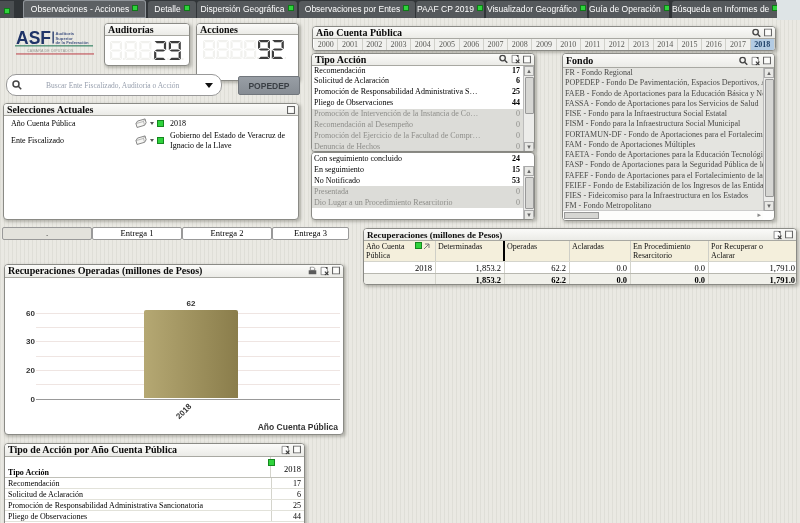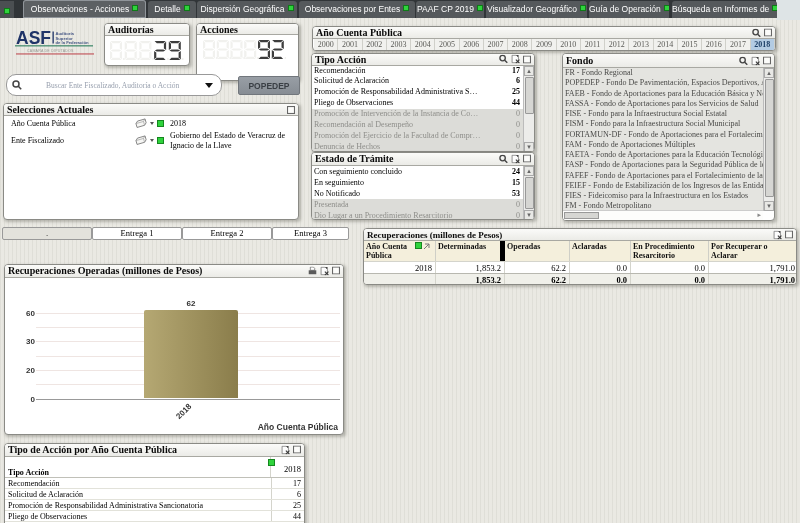--- a/index.html
+++ b/index.html
@@ -25,21 +25,21 @@
 .ycell.ysel{background:#b3cbe3;color:#1c3e66;font-weight:bold}
 .lrow{position:relative;background:#fff;color:#000;font-size:8px;white-space:nowrap;overflow:hidden}
 .lrow .lt{position:absolute;left:2px;right:14px;overflow:hidden}
 .lrow .ln{position:absolute;right:3px;font-weight:bold}
 .lrow.ex{background:#dcdcd8;color:#8e8e8a}
 .lrow.ex .ln{font-weight:normal}
 .frow{height:10.25px;line-height:10.25px;background:#e4e4e0;color:#4a4a48;font-size:8px;white-space:nowrap;overflow:hidden;padding-left:2px}
 .vsb{position:absolute;right:0;width:11px;background:#ececea;border-left:1px solid #bbb;z-index:3}
 .sbtn{position:absolute;left:0;width:10px;height:10px;background:#e8e8e5;border:1px solid #aaa;color:#666;font-size:7px;text-align:center;line-height:8px;font-family:"Liberation Sans",sans-serif}
 .sthumb{position:absolute;left:0.5px;width:9px;background:#d6d6d3;border:1px solid #999;border-radius:1px}
-.th{background:#f4efdc;font-weight:bold;font-size:8px;line-height:9px;color:#111}
+.th{background:#f4efdc;font-weight:normal;font-size:8px;line-height:9px;color:#111}
 .td{font-size:8.5px;color:#000}
 </style></head>
 <body>
 <div id="tabbar">
     <div class="tabcut"><span class="gsq" style="margin-left:4px"></span></div>
     <div class="tab active" style="left:23px;width:123px">Observaciones - Acciones<span class="gsq"></span></div>
     <div class="tab" style="left:148px;width:48px">Detalle<span class="gsq"></span></div>
     <div class="tab" style="left:299px;width:116px">Observaciones por Entes<span class="gsq"></span></div>
     <div class="tab" style="left:197px;width:100px">Dispersión Geográfica<span class="gsq"></span></div>
     <div class="tab" style="left:416px;width:68px">PAAF CP 2019<span class="gsq"></span></div>
@@ -289,34 +289,20 @@
         <span class="ln">0</span>
       </div>
     </div>
   <div class="vsb" style="top:12px;height:86px">
       <div class="sbtn" style="top:0">▴</div>
       <div class="sthumb" style="top:11px;height:37px"></div>
       <div class="sbtn" style="bottom:0">▾</div>
     </div>
 </div>
 <div class="panel" style="left:311px;top:152px;width:224px;height:68px">
-  <div class="cap" style="height:12.5px;line-height:12.5px">Estado de Trámite<span class="capicons">
-        <svg width="9" height="9" viewBox="0 0 10 10">
-          <circle cx="4" cy="4" r="3" fill="none" stroke="#444" stroke-width="1.5"></circle>
-          <line x1="6.3" y1="6.3" x2="9.2" y2="9.2" stroke="#444" stroke-width="1.6"></line>
-        </svg>
-        <svg width="9" height="9" viewBox="0 0 10 10">
-          <path d="M1.2 0.8 L5.8 0.8 L8.2 3.2 L8.2 9.2 L1.2 9.2 Z" fill="#fdfdfd" stroke="#777" stroke-width="0.9"></path>
-          <path d="M5.6 0.6 L8.4 3.4 L8.4 0.6 Z" fill="#444"></path>
-          <path d="M5.4 5.6 L9.4 9.6 M9.4 5.6 L5.4 9.6" stroke="#3a3a3a" stroke-width="1.2"></path>
-        </svg>
-        <svg width="8" height="8" viewBox="0 0 9 9">
-          <rect x="0.6" y="0.6" width="7.8" height="7.8" fill="#fcfcfa" stroke="#666" stroke-width="1.2"></rect>
-        </svg>
-      </span></div>
   <div style="position:relative;margin-right:11px">
       <div class="lrow" style="height:11.05px;line-height:11.05px">
         <span class="lt">Con seguimiento concluido</span>
         <span class="ln">24</span>
       </div>
       <div class="lrow" style="height:11.05px;line-height:11.05px">
         <span class="lt">En seguimiento</span>
         <span class="ln">15</span>
       </div>
       <div class="lrow" style="height:11.05px;line-height:11.05px">
@@ -389,21 +375,21 @@
           <path d="M5.4 5.6 L9.4 9.6 M9.4 5.6 L5.4 9.6" stroke="#3a3a3a" stroke-width="1.2"></path>
         </svg>
         <svg width="8" height="8" viewBox="0 0 9 9">
           <rect x="0.6" y="0.6" width="7.8" height="7.8" fill="#fcfcfa" stroke="#666" stroke-width="1.2"></rect>
         </svg>
       </span></div>
   <div style="position:relative;height:20px" class="th">
       <div style="position:absolute;left:0px;width:72px;top:0;bottom:0;border-right:1px solid #cfcfc7;padding:1px 2px 0 2px">Año Cuenta<br>Pública<span class="gsq" style="position:absolute;right:13px;top:1px"></span><svg style="position:absolute;right:4px;top:1px" width="8" height="8" viewBox="0 0 8 8">
           <path d="M1 7 L6 2 M6 2 L6 6 M6 2 L2 2" stroke="#777" stroke-width="1" fill="none"></path>
         </svg></div>
-      <div style="position:absolute;left:72px;width:69px;top:0;bottom:0;border-right:5px solid #000000;padding:1px 18px 0 2px">Determinadas</div>
+      <div style="position:absolute;left:72px;width:69px;top:0;bottom:0;border-right:2px solid #000000;padding:1px 18px 0 2px">Determinadas</div>
       <div style="position:absolute;left:141px;width:65px;top:0;bottom:0;border-right:1px solid #cfcfc7;padding:1px 2px 0 2px">Operadas</div>
       <div style="position:absolute;left:206px;width:61px;top:0;bottom:0;border-right:1px solid #cfcfc7;padding:1px 2px 0 2px">Aclaradas</div>
       <div style="position:absolute;left:267px;width:78px;top:0;bottom:0;border-right:1px solid #cfcfc7;padding:1px 2px 0 2px">En Procedimiento<br>Resarcitorio</div>
       <div style="position:absolute;left:345px;width:89px;top:0;bottom:0;padding:1px 19px 0 2px">Por Recuperar o<br>Aclarar</div>
     </div>
   <div style="position:relative;height:12.2px;line-height:12.2px;border-top:1px solid #d4d4cc;" class="td">
       <div style="position:absolute;left:0px;width:72px;top:0;bottom:0;border-right:1px solid #d4d4cc;padding:0 3px 0 0;text-align:right">2018</div>
       <div style="position:absolute;left:72px;width:69px;top:0;bottom:0;border-right:1px solid #d4d4cc;padding:0 3px 0 0;text-align:right">1,853.2</div>
       <div style="position:absolute;left:141px;width:65px;top:0;bottom:0;border-right:1px solid #d4d4cc;padding:0 3px 0 0;text-align:right">62.2</div>
       <div style="position:absolute;left:206px;width:61px;top:0;bottom:0;border-right:1px solid #d4d4cc;padding:0 3px 0 0;text-align:right">0.0</div>

